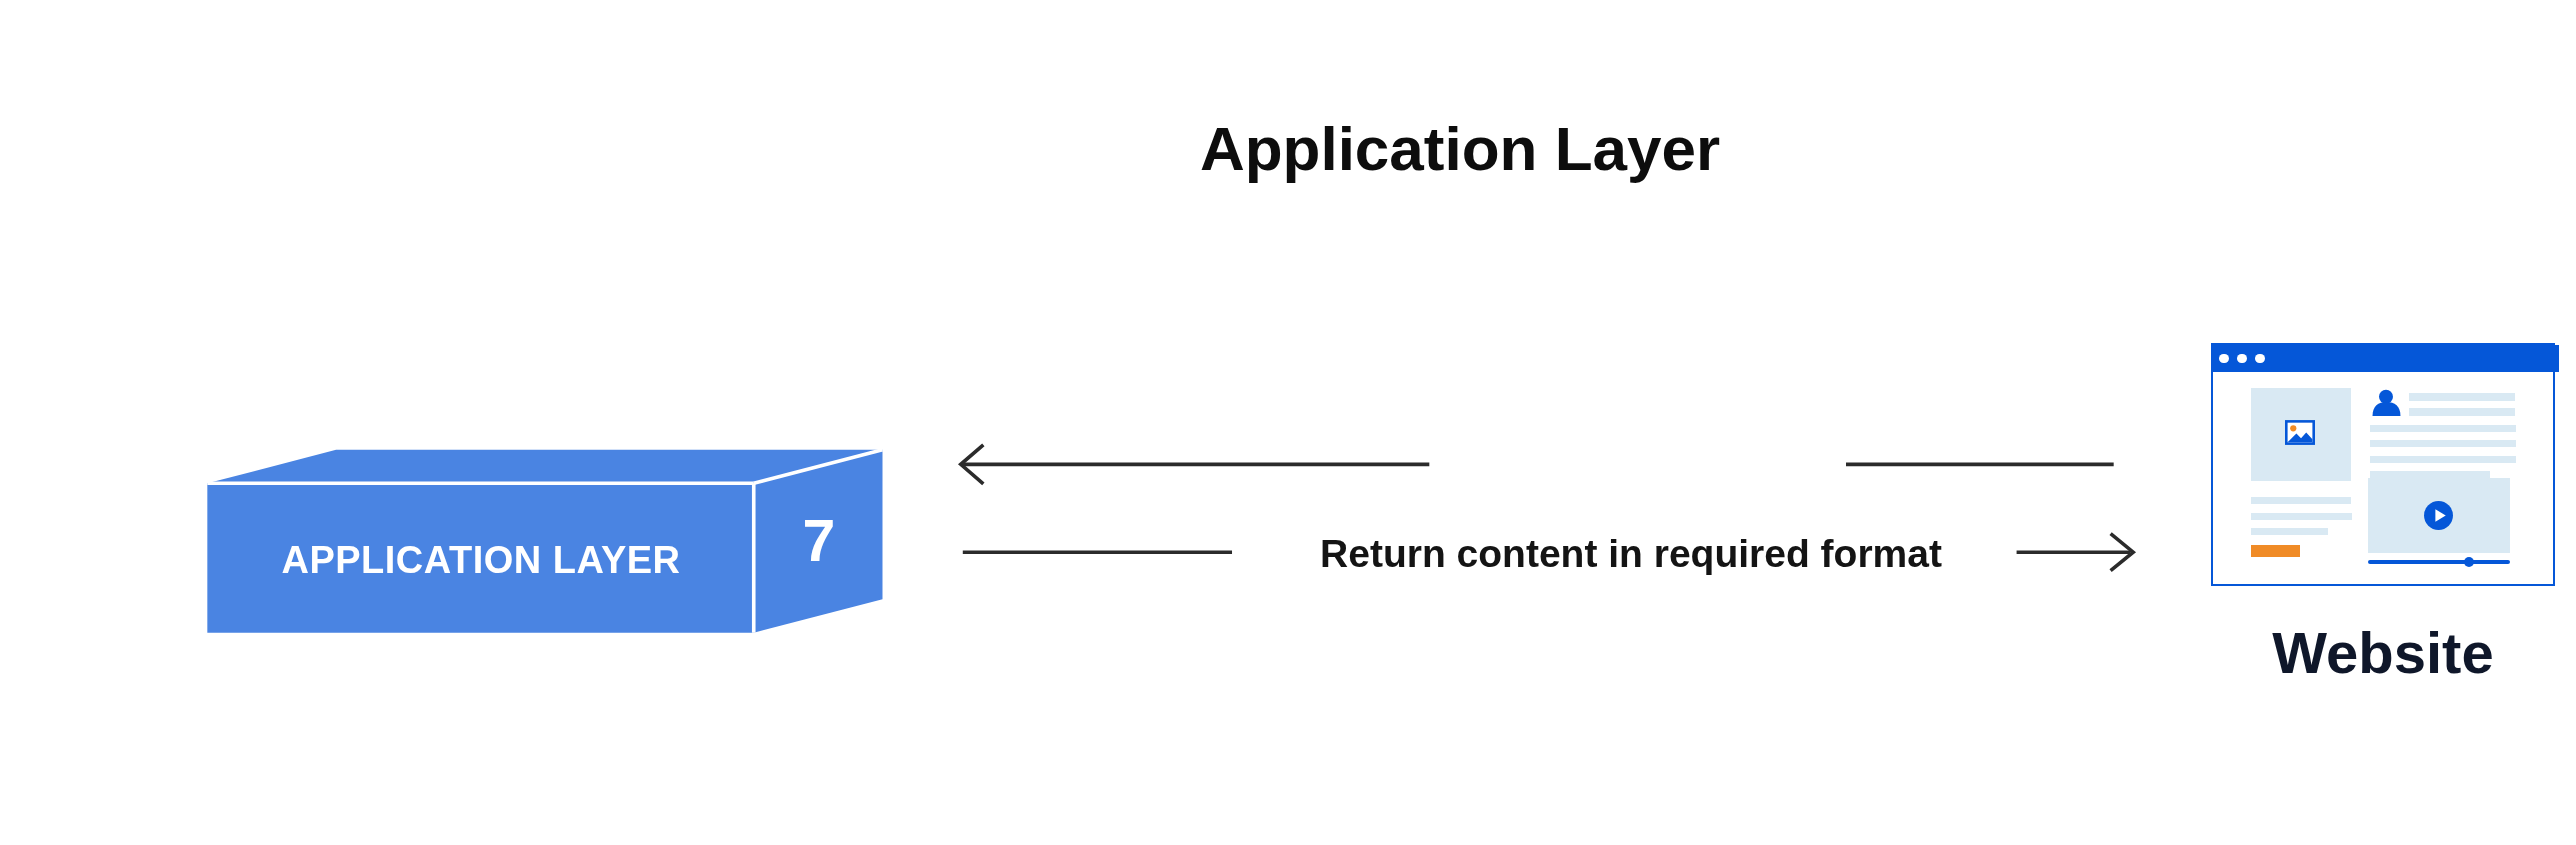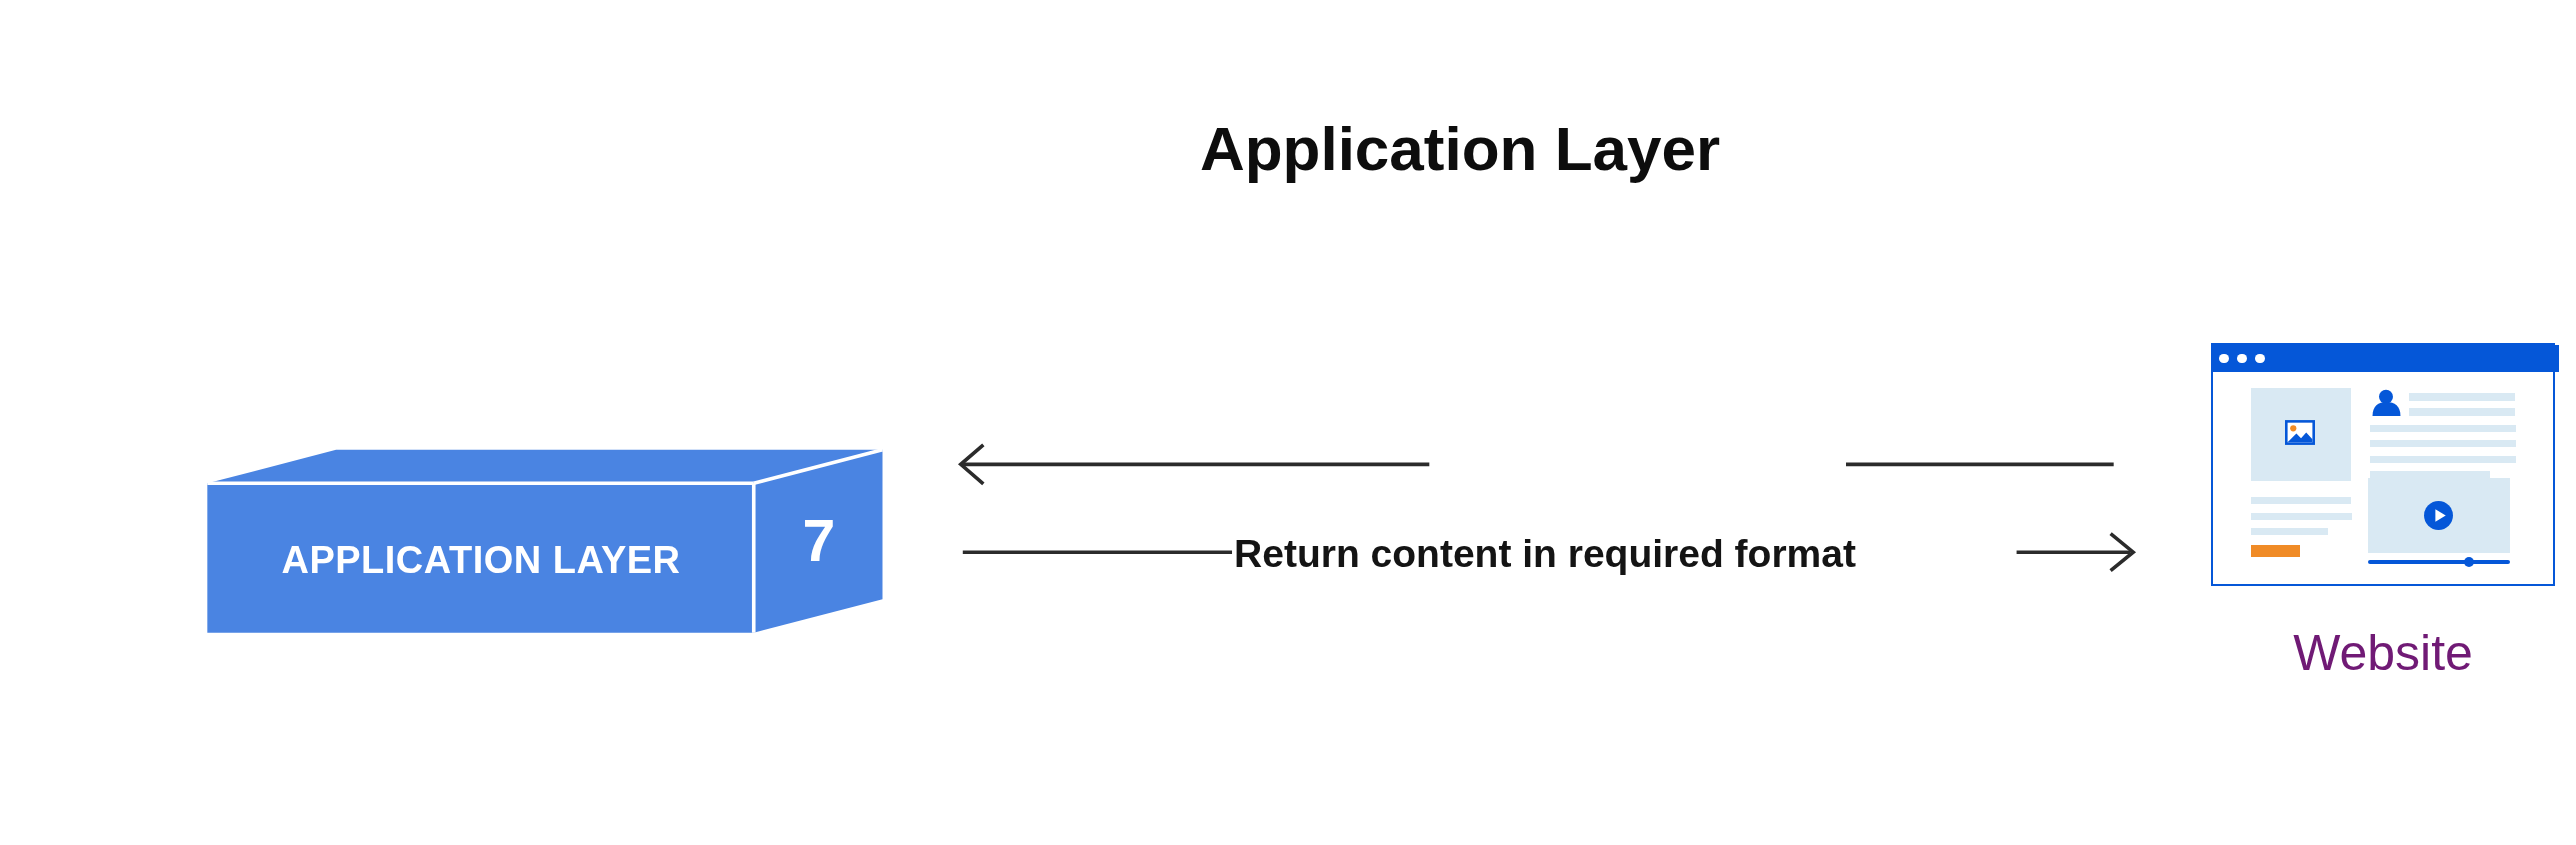--- a/index.html
+++ b/index.html
@@ -16,21 +16,21 @@
   .page-title{
     left:1460px;top:149px;
     font-size:62px;font-weight:700;color:#0d0d0d;
   }
 
   
   .flow-label{
     font-size:39px;font-weight:700;color:#141414;
   }
   .flow-label.request{left:1637px;top:464px;}
-  .flow-label.response{left:1545px;top:553px;}
+  .flow-label.response{left:1631px;top:553px;}
 
   
   .box-label{
     left:481px;top:560px;
     font-size:38px;font-weight:700;color:#ffffff;letter-spacing:0.5px;
   }
   .box-number{
     left:819px;top:541px;
     font-size:59px;font-weight:700;color:#ffffff;
   }
@@ -56,21 +56,21 @@
   .line-r4{left:157px;top:126px;width:120px;height:7.2px;}
   .line-l1{left:38px;top:152px;width:100px;height:7.2px;}
   .line-l2{left:38px;top:168px;width:101px;height:6.7px;}
   .line-l3{left:38px;top:183px;width:77px;height:7.2px;}
   .cta-orange{position:absolute;left:38px;top:200px;width:49px;height:12px;background:#f08b26;}
   .progress-track{position:absolute;left:155px;top:215px;width:142px;height:4.1px;border-radius:2.1px;background:#0557d8;}
   .progress-dot{position:absolute;left:251px;top:212px;width:10.3px;height:10.3px;border-radius:50%;background:#0557d8;}
 
   .website-label{
     left:2383px;top:653px;
-    font-size:50px;font-weight:400;color:#701a75;
+    font-size:58px;font-weight:700;color:#0f172a;
   }
 </style>
 </head>
 <body>
 
 <div class="canvas">
 
   <div class="abs center-anchor page-title">Application Layer</div>
 
   <svg class="abs" style="left:196px;top:438px;" width="721" height="206" viewBox="380 850 1400 400">

